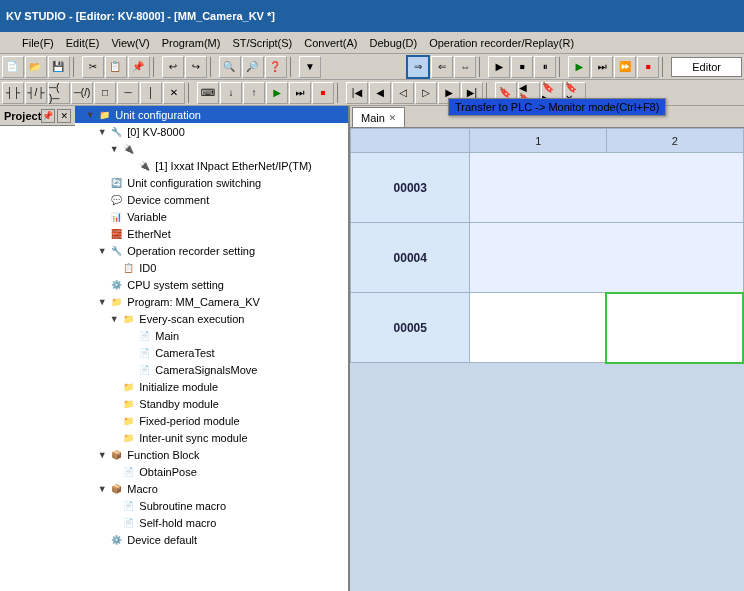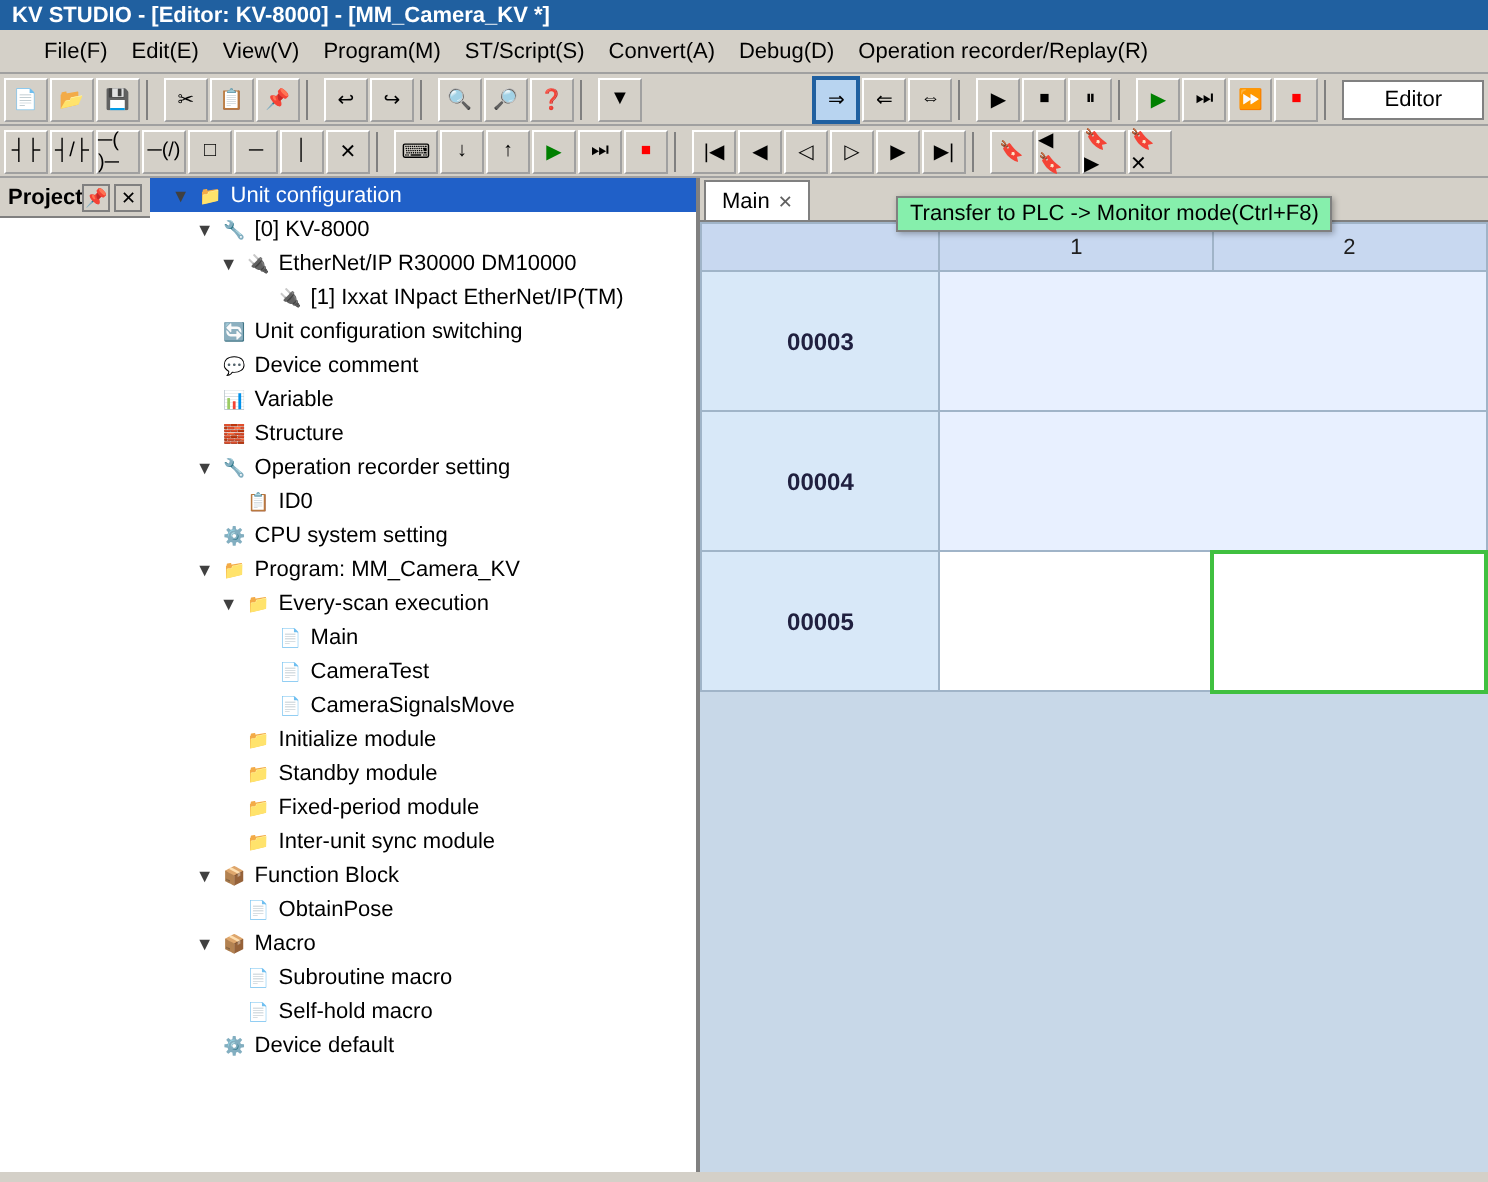--- a/index.html
+++ b/index.html
@@ -2,21 +2,21 @@
 <html><head>
   <meta charset="utf-8">
   <style>
     * { margin: 0; padding: 0; box-sizing: border-box; }
     body { width: 744px; height: 591px; font-family: 'MS UI Gothic', 'Meiryo UI', Tahoma, sans-serif; font-size: 11px; overflow: hidden; background: #d4d0c8; }
 
     
     .title-bar {
       background: #2060a0;
       color: white;
-      height: 15px;
+      height: 32px;
       display: flex;
       align-items: center;
       padding: 0 6px;
       font-size: 11px;
       font-weight: bold;
     }
 
     
     .menu-bar {
       background: #d4d0c8;
@@ -87,21 +87,21 @@
       display: flex;
       align-items: center;
       min-width: 60px;
     }
 
     
     .tooltip-popup {
       position: absolute;
       top: 98px;
       left: 448px;
-      background: #86efac;
+      background: #1d4ed8;
       border: 1px solid #808080;
       padding: 2px 6px;
       font-size: 11px;
       z-index: 100;
       white-space: nowrap;
       box-shadow: 1px 1px 3px rgba(0,0,0,0.3);
     }
 
     
     .main-layout {
@@ -371,21 +371,20 @@
         <span class="tree-indent" style="width:16px;"></span>
         <span class="tree-expand">▼</span>
         <span class="tree-icon">🔧</span>
         <span class="tree-label">[0]   KV-8000</span>
       </div>
 
       <div class="tree-item">
         <span class="tree-indent" style="width:28px;"></span>
         <span class="tree-expand">▼</span>
         <span class="tree-icon">🔌</span>
-        <span class="tree-label">EtherNet/IP   R30000  DM10000</span>
       </div>
 
       <div class="tree-item">
         <span class="tree-indent" style="width:44px;"></span>
         <span class="tree-expand"> </span>
         <span class="tree-icon">🔌</span>
         <span class="tree-label">[1]   Ixxat INpact EtherNet/IP(TM)</span>
       </div>
 
       <div class="tree-item">
@@ -406,21 +405,21 @@
         <span class="tree-indent" style="width:16px;"></span>
         <span class="tree-expand"> </span>
         <span class="tree-icon">📊</span>
         <span class="tree-label">Variable</span>
       </div>
 
       <div class="tree-item">
         <span class="tree-indent" style="width:16px;"></span>
         <span class="tree-expand"> </span>
         <span class="tree-icon">🧱</span>
-        <span class="tree-label">Structure</span>
+        <span class="tree-label">EtherNet</span>
       </div>
 
       <div class="tree-item">
         <span class="tree-indent" style="width:16px;"></span>
         <span class="tree-expand">▼</span>
         <span class="tree-icon">🔧</span>
         <span class="tree-label">Operation recorder setting</span>
       </div>
 
       <div class="tree-item">

